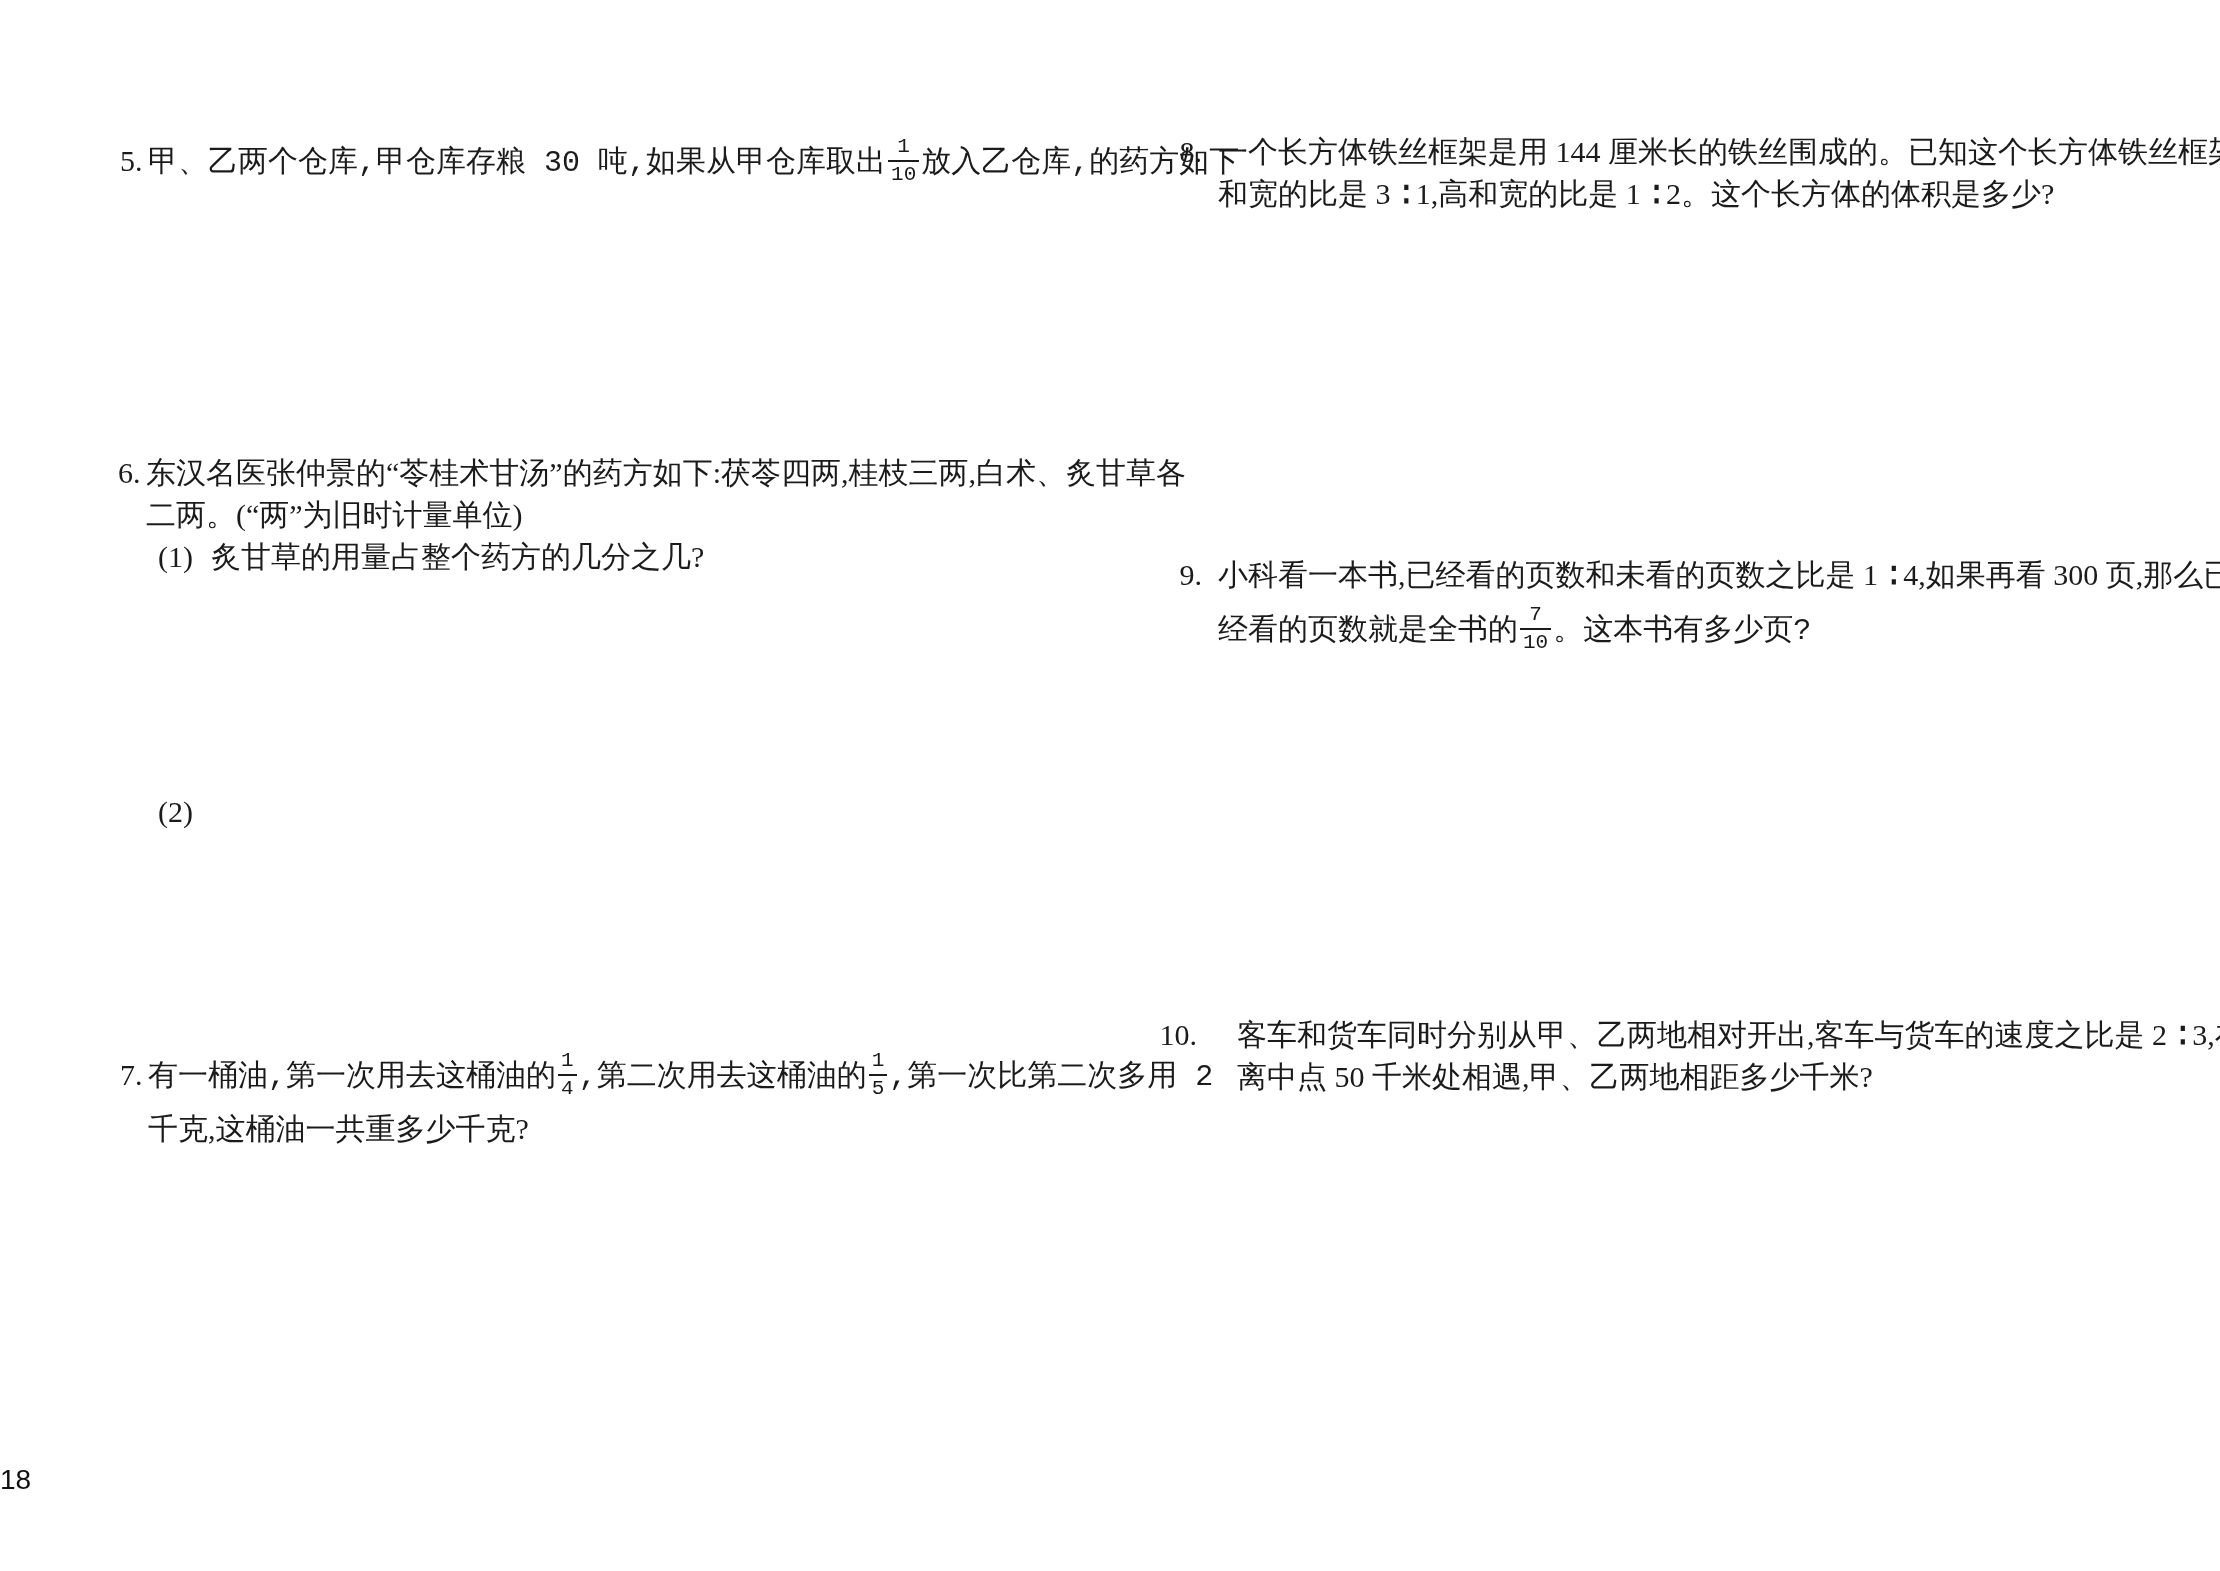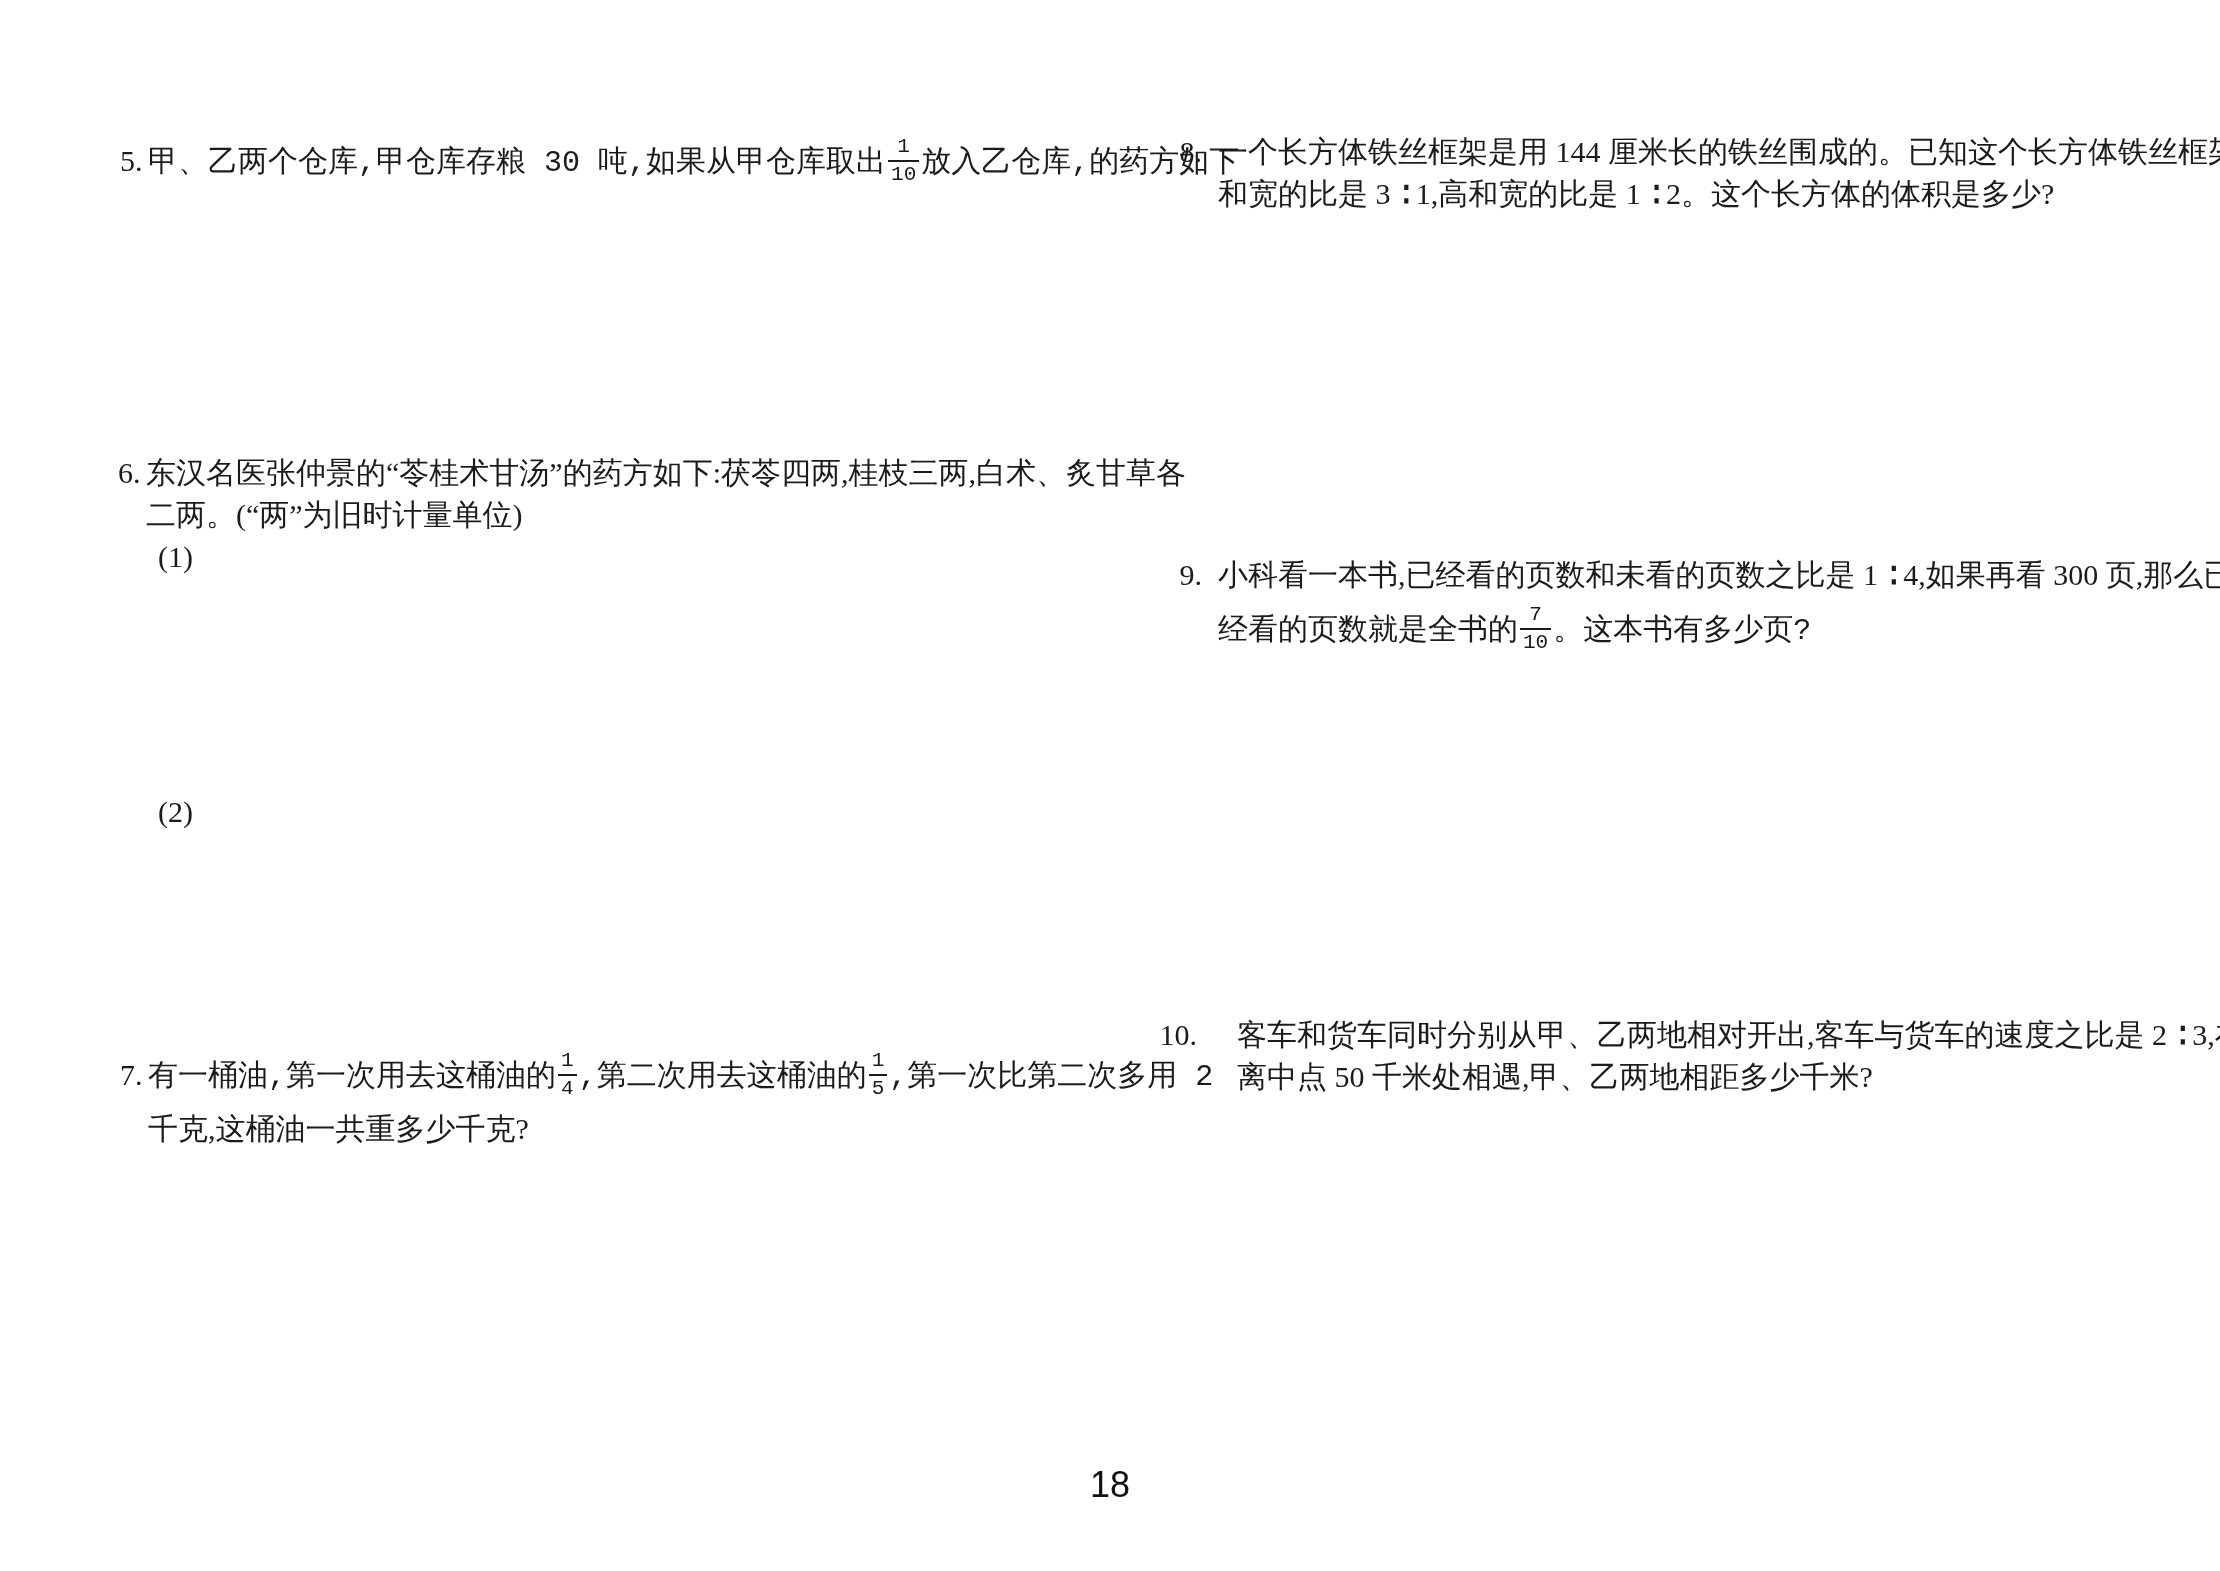--- a/index.html
+++ b/index.html
@@ -40,23 +40,23 @@
     font-size:21px;
     line-height:1.05;
     margin:0 2px;
   }
   .frac .num{padding:0 3px 1px;}
   .frac .den{border-top:2px solid #1b1b1b;padding:2px 3px 0;}
   .page-number{
     position:absolute;
     left:0;right:0;
     top:1464px;
-    text-align:center;
+    text-align:left;
     font-family:"Liberation Sans","DejaVu Sans",sans-serif;
-    font-size:36px;
+    font-size:28px;
     color:#111111;
   }
 </style>
 </head>
 <body>
 
 <div class="page">
 
   <div class="q col-l" style="left:120px;top:128px;width:950px;">
     <span class="qnum tall">5.</span>
@@ -76,20 +76,21 @@
     <span class="qnum">6.</span>
     <div class="qbody">
       <div class="qline">
         <span>东汉名医张仲景的“苓桂术甘汤”的药方如下:茯苓四两,桂枝三两,白术、炙甘草各</span>
       </div>
       <div class="qline">
         <span>二两。(“两”为旧时计量单位)</span>
       </div>
       <div class="qline sub">
         <span class="sublabel">(1)</span>
+          <span>炙甘草的用量占整个药方的几分之几?</span>
       </div>
       <div class="qline sub gap-top">
         <span class="sublabel">(2)</span>
       </div>
     </div>
   </div>
 
   <div class="q col-l" style="left:120px;top:1042px;width:950px;">
     <span class="qnum tall">7.</span>
     <div class="qbody">

